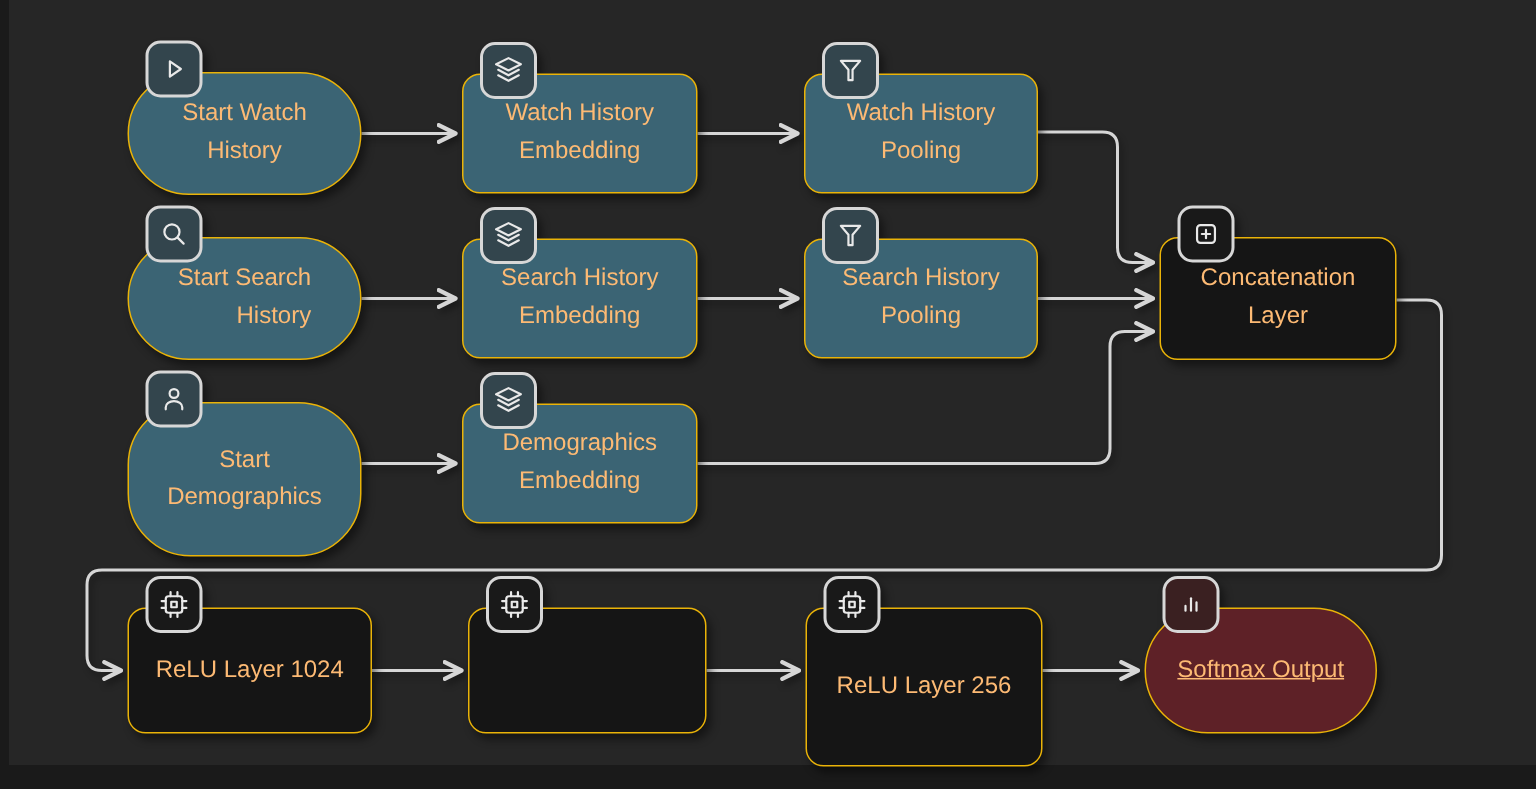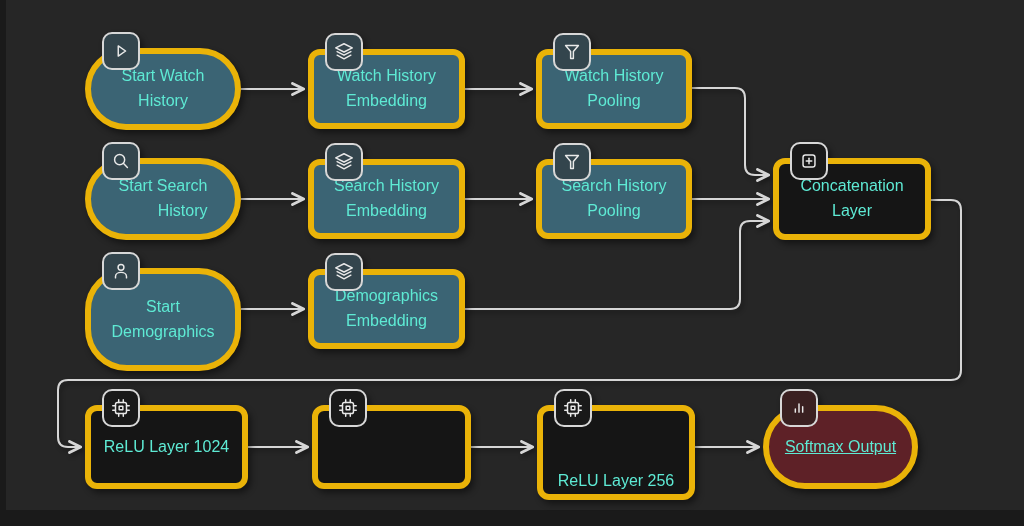--- a/index.html
+++ b/index.html
@@ -2,23 +2,23 @@
 <html><head>
 <meta charset="utf-8">
 <style>
   html,body{margin:0;padding:0;background:#1a1a1a;}
   .stage{position:relative;width:1024px;height:526px;overflow:hidden;
          font-family:"Liberation Sans",sans-serif;background:#1a1a1a;}
   .canvas-bg{position:absolute;left:6px;top:0;width:1018px;height:510px;background:#262626;}
   .edges{position:absolute;left:0;top:0;width:1024px;height:526px;
          filter:drop-shadow(2px 3px 2px rgba(0,0,0,.35));}
   .edges path{fill:none;stroke:#d6d6d6;stroke-width:2;}
-  .node{position:absolute;box-sizing:border-box;border:6px solid #eab308;border-radius:12px;
+  .node{position:absolute;box-sizing:border-box;border:1px solid #eab308;border-radius:12px;
         display:flex;align-items:center;justify-content:center;text-align:center;
-        color:#5eead4;font-size:16px;line-height:1.55;white-space:pre-line;
+        color:#fdba74;font-size:16px;line-height:1.55;white-space:pre-line;
         filter:drop-shadow(3px 4px 3px rgba(0,0,0,.45));}
   .stadium{border-radius:42px;}
   .teal{background:#3b6474;}
   .dark{background:#151515;}
   .red{background:#5e2127;text-decoration:underline;}
   .badge{position:absolute;left:11px;top:-22px;width:38px;height:38px;box-sizing:border-box;
          border:2px solid #d7d7d7;border-radius:10px;display:flex;align-items:center;justify-content:center;}
   .badge svg{width:22px;height:22px;stroke:#e9e9e9;fill:none;stroke-width:1.6;
              stroke-linecap:round;stroke-linejoin:round;}
   .badge-teal{background:#33454d;}
@@ -29,21 +29,21 @@
   #n1{left:308px;top:49px;width:157px;height:80px;}
   #n2{left:536px;top:49px;width:156px;height:80px;}
   #n3{left:85px;top:158px;width:156px;height:82px;text-align:right;}
   #n4{left:308px;top:159px;width:157px;height:80px;}
   #n5{left:536px;top:159px;width:156px;height:80px;}
   #n6{left:85px;top:268px;width:156px;height:103px;}
   #n7{left:308px;top:269px;width:157px;height:80px;}
   #n8{left:773px;top:158px;width:158px;height:82px;}
   #n9{left:85px;top:405px;width:163px;height:84px;}
   #n10{left:312px;top:405px;width:159px;height:84px;}
-  #n11{left:537px;top:405px;width:158px;height:95px;align-items:flex-end;}
+  #n11{left:537px;top:405px;width:158px;height:106px;}
   #n12{left:763px;top:405px;width:155px;height:84px;}
 </style>
 </head>
 <body>
 
 <div class="stage">
   <div class="canvas-bg"></div>
 
   <svg class="edges" viewBox="0 0 1024 526">
     <defs>

